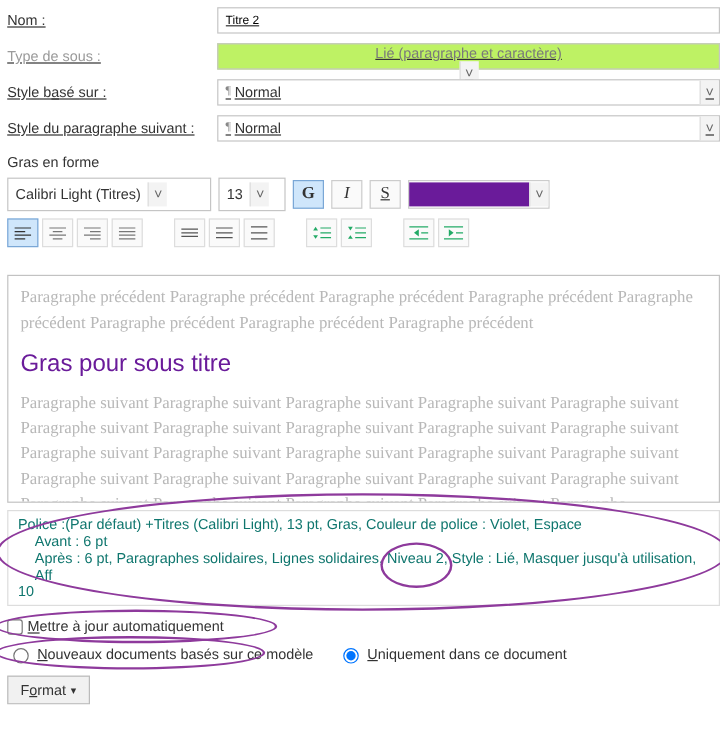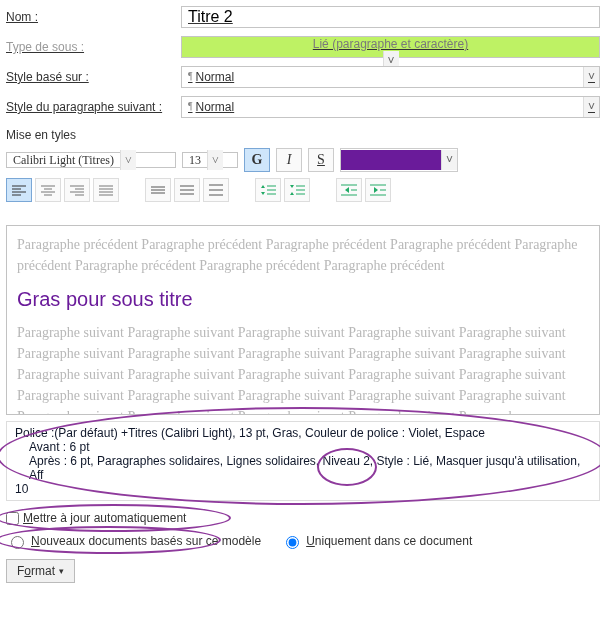--- a/index.html
+++ b/index.html
@@ -1,41 +1,41 @@
 <!DOCTYPE html>
 <html><head>
 <meta charset="utf-8">
 <style>
   * { box-sizing: border-box; }
   body { margin: 0; font-family: "Segoe UI", Tahoma, sans-serif; font-size: 12px; color: #333; background: #fff; width: 600px; }
   .dlg { padding: 6px 0 0 6px; }
   .row { display: flex; align-items: center; margin-bottom: 8px; text-decoration: underline; }
   .lbl { width: 175px; color: #333; }
   .lbl.dis { color: #9a9a9a; }
-  .field { flex: 1; border: 1px solid #c5c5c5; height: 22px; line-height: 20px; padding: 0 6px; font-size: 16px; background: #fff; }
+  .field { flex: 1; border: 1px solid #c5c5c5; height: 22px; line-height: 20px; padding: 0 6px; font-size: 10px; background: #fff; }
   .combo { flex: 1; border: 1px solid #c5c5c5; height: 22px; display: flex; align-items: center; background: #fff; }
   .combo > span:first-child { flex: 1; padding: 0 6px; }
   .dd { width:16px; text-align:center; color:#666; line-height:20px; border-left:1px solid #ddd; cursor:pointer; background:#f3f3f3; }
   .pilcrow { font-family: serif; font-size:10px; color:#888; margin-right:3px; vertical-align:top; }
   .section-title { margin: 10px 0 6px; color:#333; }
   .toolbar { display:flex; align-items:center; gap:6px; margin-bottom:6px; }
-  .tb-combo { border:1px solid #c5c5c5; height:16px; display:flex; align-items:center; background:#fff;font-family:Liberation Serif, serif; }
+  .tb-combo { border:1px solid #c5c5c5; height:28px; display:flex; align-items:center; background:#fff; }
   .tb-combo > span:first-child { padding: 0 6px; }
   .tb-btn { width:26px; height:24px; border:1px solid #ccc; background:#fafafa; display:flex; align-items:center; justify-content:center; font-family: "Times New Roman", serif; font-size:14px; cursor:pointer; }
   .tb-btn.selected { background:#cfe6fb; border-color:#7aa7d6; }
   .color-box { width:100px; height:20px; background:#6a1b9a; }
   .color-wrap { display:flex; align-items:center; border:1px solid #ccc; height:24px; }
   .tbrow2 { display:flex; align-items:center; gap:6px; margin-bottom:6px; }
   .grp { display:flex; gap:3px; }
   .ico-btn { width:26px; height:24px; border:1px solid #ddd; background:#fafafa; display:flex; align-items:center; justify-content:center; cursor:pointer; }
   .ico-btn.selected { background:#cfe6fb; border-color:#7aa7d6; }
   svg { display:block; }
   .preview { border:1px solid #c2c2c2; height:190px; overflow:hidden; padding:8px 10px; font-family:"Times New Roman", serif; color:#b8b8b8; font-size:14px; line-height:1.5;margin-top:23px; }
   .preview .sub { color:#6a1b9a; font-family:"Calibri Light","Segoe UI",sans-serif; font-size:20px; margin:8px 0; }
-  .descbox { border:1px solid #ddd; padding:4px 8px; font-size:12px; color:#0f172a; margin-top:6px; position:relative; height:80px; }
+  .descbox { border:1px solid #ddd; padding:4px 8px; font-size:12px; color:#0f766e; margin-top:6px; position:relative; height:80px; }
   .desc-ellipse1 { position:absolute; left:-10px; top:-15px; width:610px; height:98px; border:2px solid #8e3a9c; border-radius:50%; pointer-events:none; }
   .desc-ellipse2 { position:absolute; left:310px; top:26px; width:60px; height:38px; border:2px solid #8e3a9c; border-radius:50%; pointer-events:none; }
   .checks { margin:10px 0 6px; position:relative; }
   .chk-row { display:flex; align-items:center; gap:22px; margin-bottom:8px; }
   .chk { display:flex; align-items:center; gap:4px; cursor:pointer; position:relative; }
   .chk input { margin:0; }
   .rad-row { display:flex; align-items:center; gap:20px; position:relative; }
   .rad { display:flex; align-items:center; gap:4px; cursor:pointer; }
   .ring { position:absolute; border:2px solid #8e3a9c; border-radius:50%; pointer-events:none; }
   .fmt-btn { margin-top:4px; border:1px solid #bbb; background:#f1f1f1; padding:4px 10px; cursor:pointer; display:inline-flex; align-items:center; gap:4px; }
@@ -67,21 +67,21 @@
   </div>
 </div>
 <div class="row">
   <div class="lbl"><span>Style du paragraphe suivant :</span></div>
   <div class="combo">
     <span><span class="pilcrow">¶</span><span>Normal</span></span>
     <span class="dd">˅</span>
   </div>
 </div>
 
-<div class="section-title">Mise en tyles</div>
+<div class="section-title">Gras en forme</div>
 
 
 <div class="toolbar">
   <div class="tb-combo" style="width:170px">
     <span>Calibri Light (Titres)</span>
         <span class="dd">˅</span>
   </div>
   <div class="tb-combo" style="width:56px">
     <span>13</span>
         <span class="dd">˅</span>

